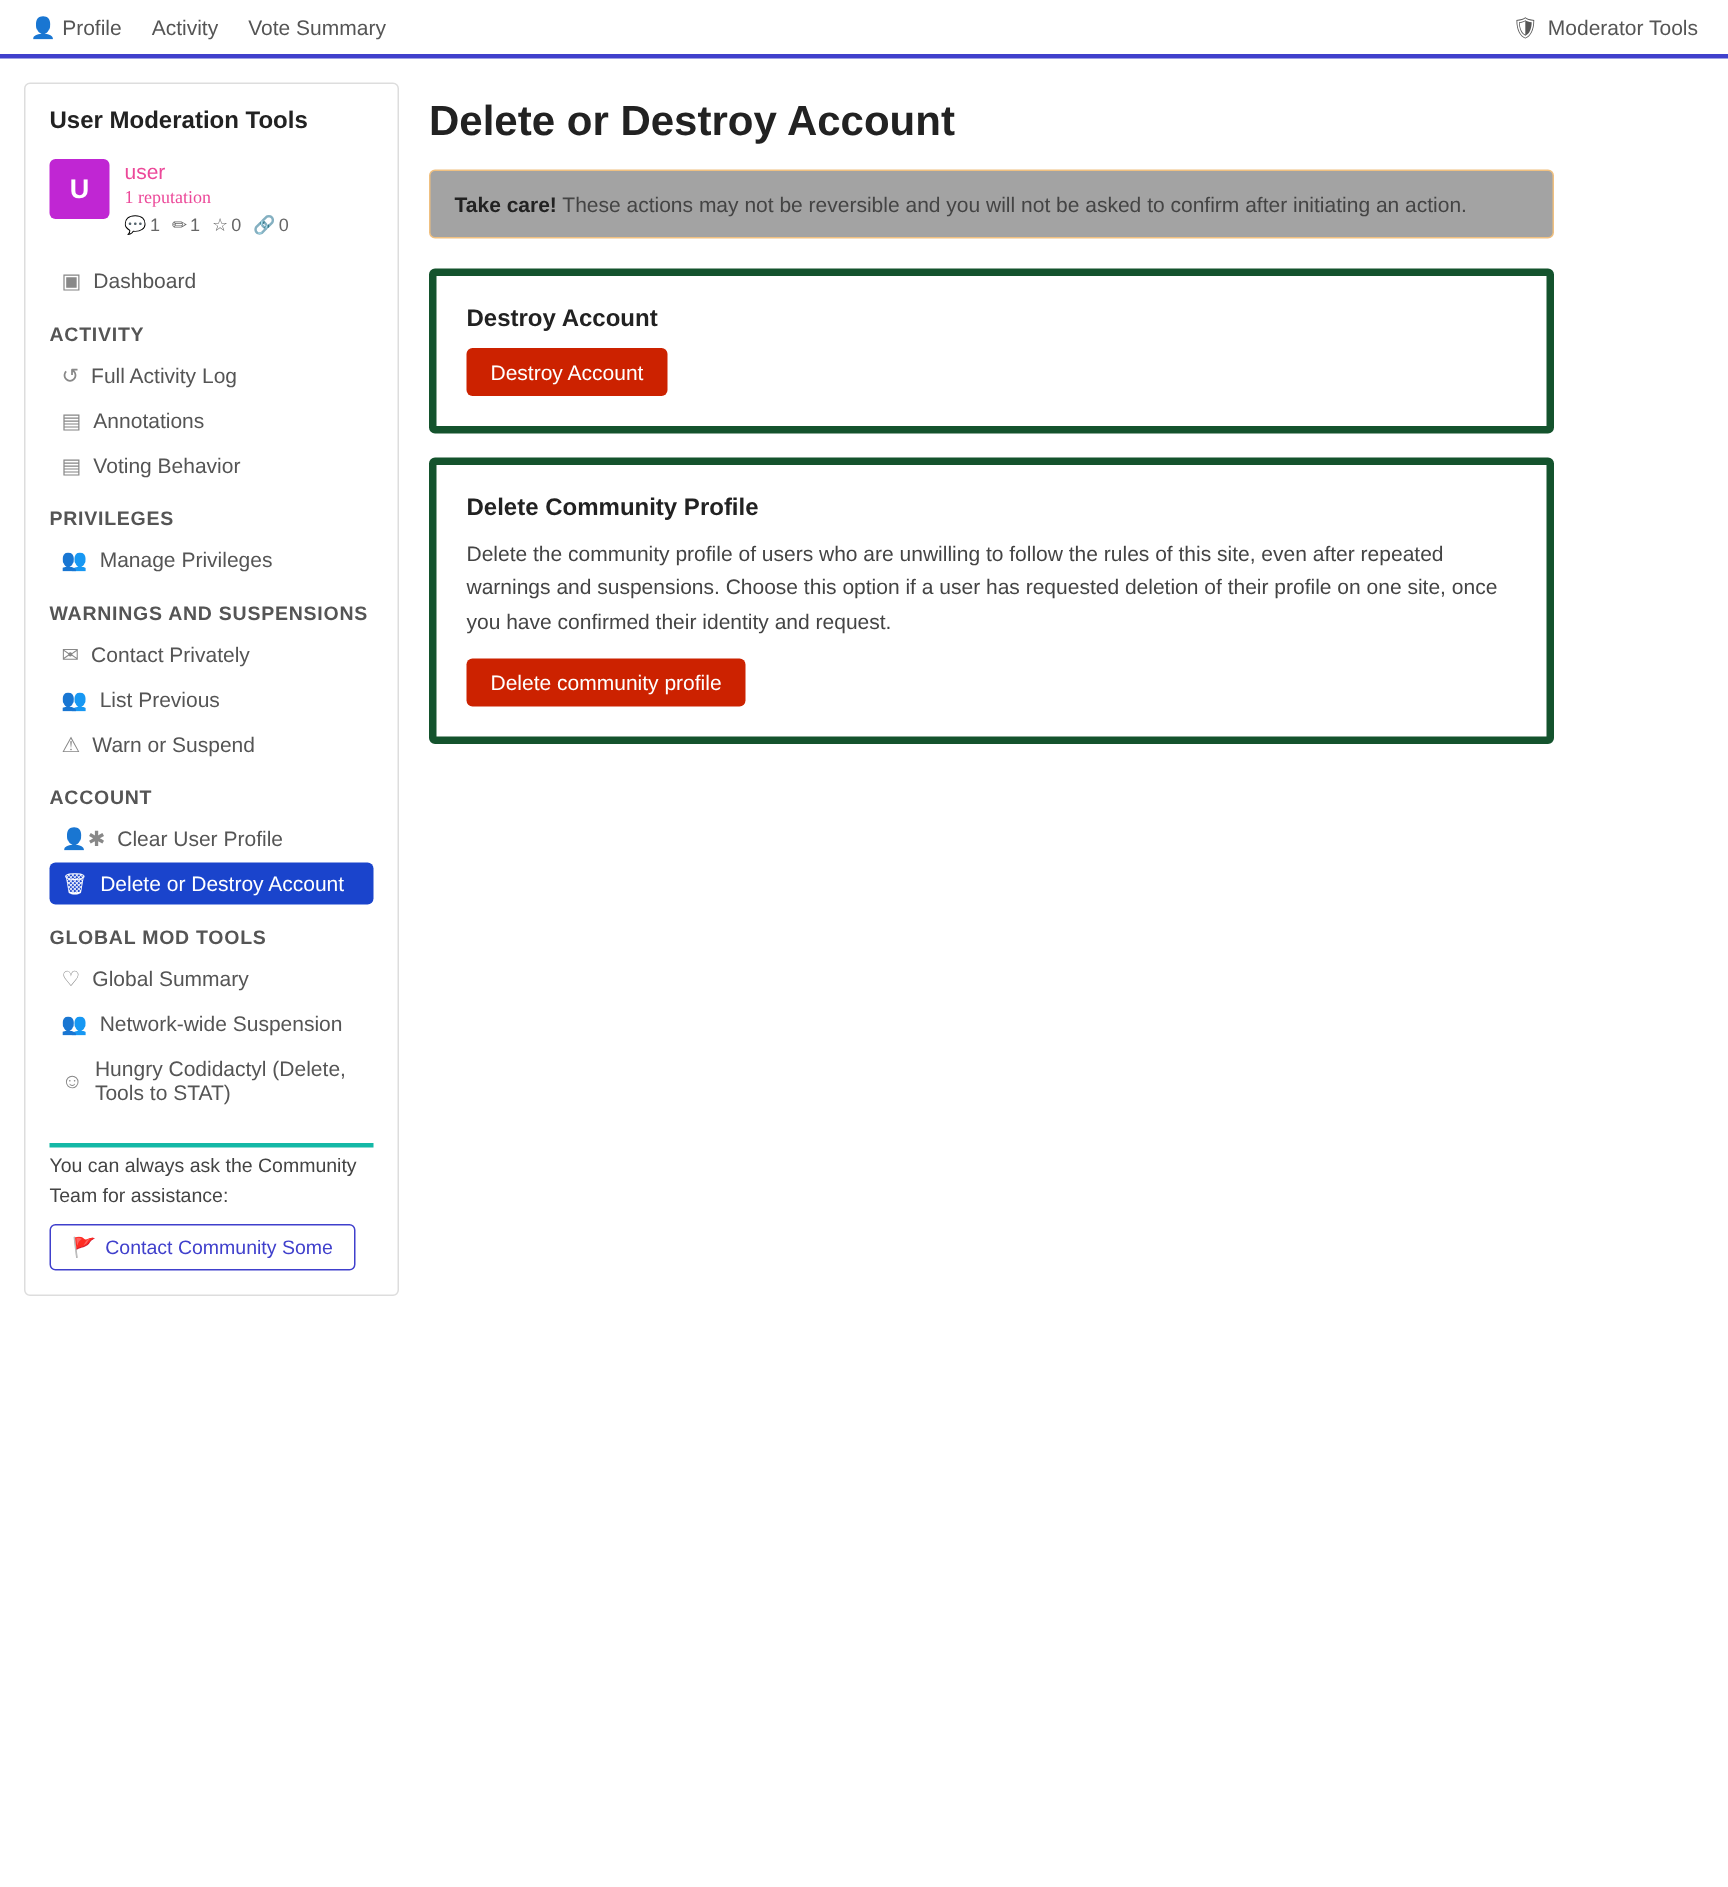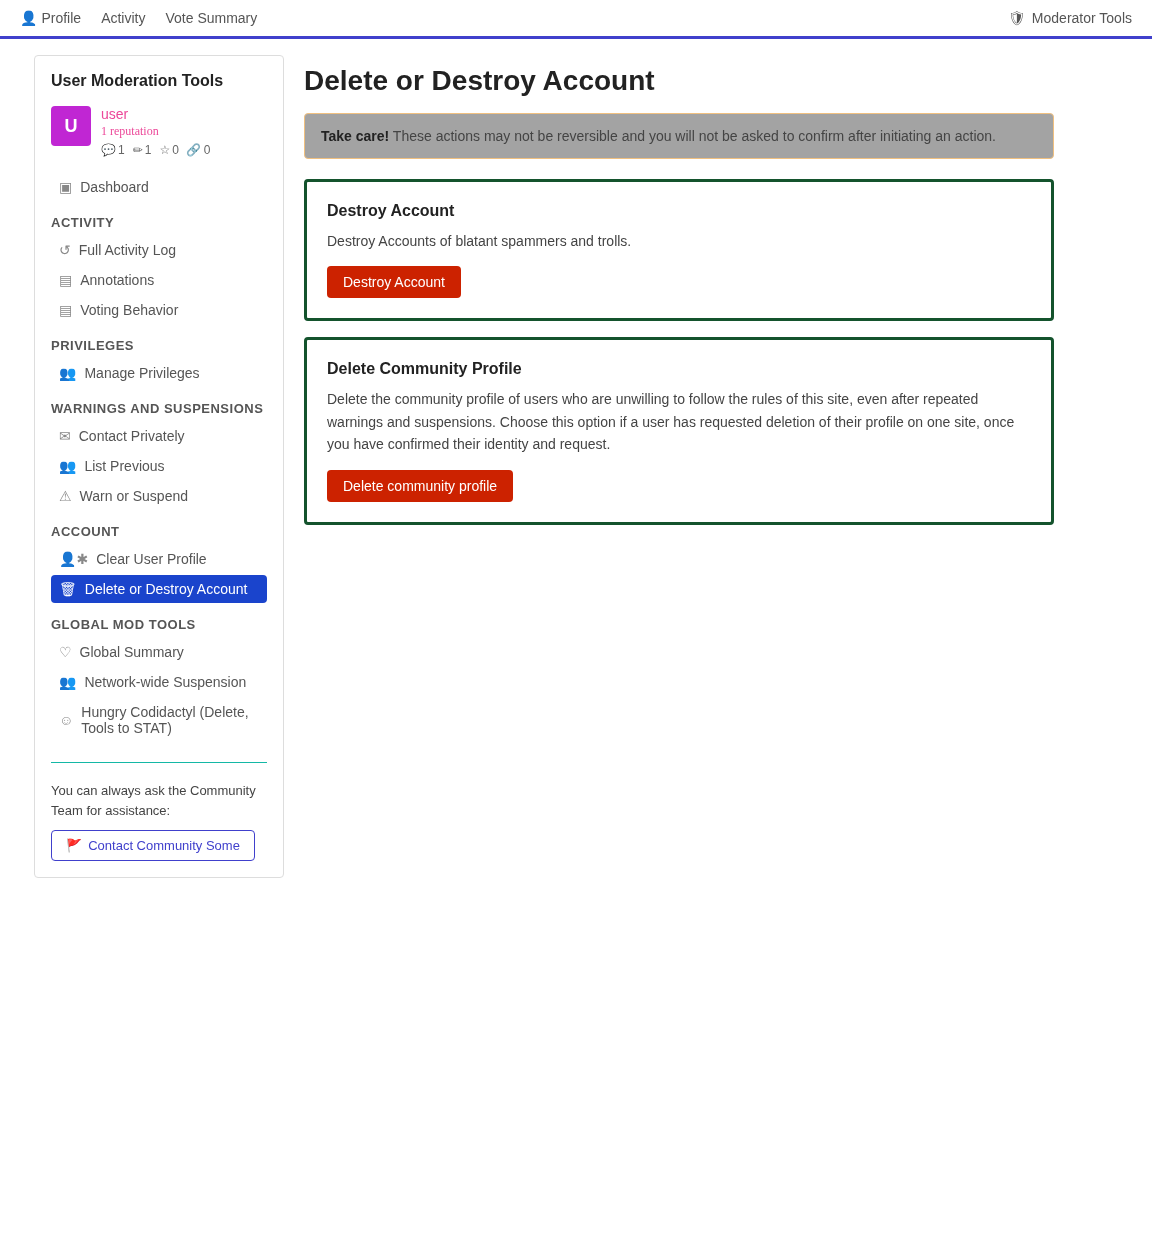--- a/index.html
+++ b/index.html
@@ -35,21 +35,20 @@
     }
 
     
     .sidebar {
       width: 250px;
       flex-shrink: 0;
       border: 1px solid #ddd;
       border-radius: 4px;
       padding: 16px;
       height: fit-content;
-      margin-left: 18px;
     }
     .sidebar-title {
       font-size: 16px;
       font-weight: bold;
       margin-bottom: 16px;
       color: #222;
     }
 
     
     .user-card {
@@ -101,22 +100,22 @@
     .sidebar-item.active {
       background: #1a44cc;
       color: white;
     }
     .sidebar-item.active .sidebar-icon { color: white; }
     .sidebar-icon { font-size: 14px; color: #888; }
 
     
     .community-note {
       margin-top: 20px;
-      padding-top: 18px;
-      border-top: 1px solid #14b8a6;
+      padding-top: 2px;
+      border-top: 3px solid #14b8a6;
       font-size: 13px;
       color: #444;
       line-height: 1.5;
     }
     .contact-btn {
       display: inline-flex;
       align-items: center;
       gap: 6px;
       margin-top: 10px;
       padding: 7px 14px;
@@ -155,21 +154,21 @@
       padding: 14px 16px;
       font-size: 14px;
       color: #444;
       margin-bottom: 20px;
       max-width: 750px;
     }
     .warning-box strong { color: #222; }
 
     
     .action-card {
-      border: 3px solid #14532d;
+      border: 5px solid #14532d;
       border-radius: 4px;
       padding: 20px;
       margin-bottom: 16px;
       max-width: 750px;
     }
     .action-card-title {
       font-size: 16px;
       font-weight: bold;
       color: #222;
       margin-bottom: 10px;
@@ -309,21 +308,20 @@
 
   <main class="main-content">
     <h1 class="page-title">Delete or Destroy Account</h1>
 
     <div class="warning-box">
       <strong>Take care!</strong><span> These actions may not be reversible and you will not be asked to confirm after initiating an action.</span>
     </div>
 
     <div class="action-card">
       <div class="action-card-title">Destroy Account</div>
-      <p class="action-card-desc">Destroy Accounts of blatant spammers and trolls.</p>
       <button class="danger-btn">Destroy Account</button>
     </div>
 
     <div class="action-card">
       <div class="action-card-title">Delete Community Profile</div>
       <p class="action-card-desc">Delete the community profile of users who are unwilling to follow the rules of this site, even after repeated warnings and suspensions. Choose this option if a user has requested deletion of their profile on one site, once you have confirmed their identity and request.</p>
       <button class="danger-btn">Delete community profile</button>
     </div>
   </main>
 

